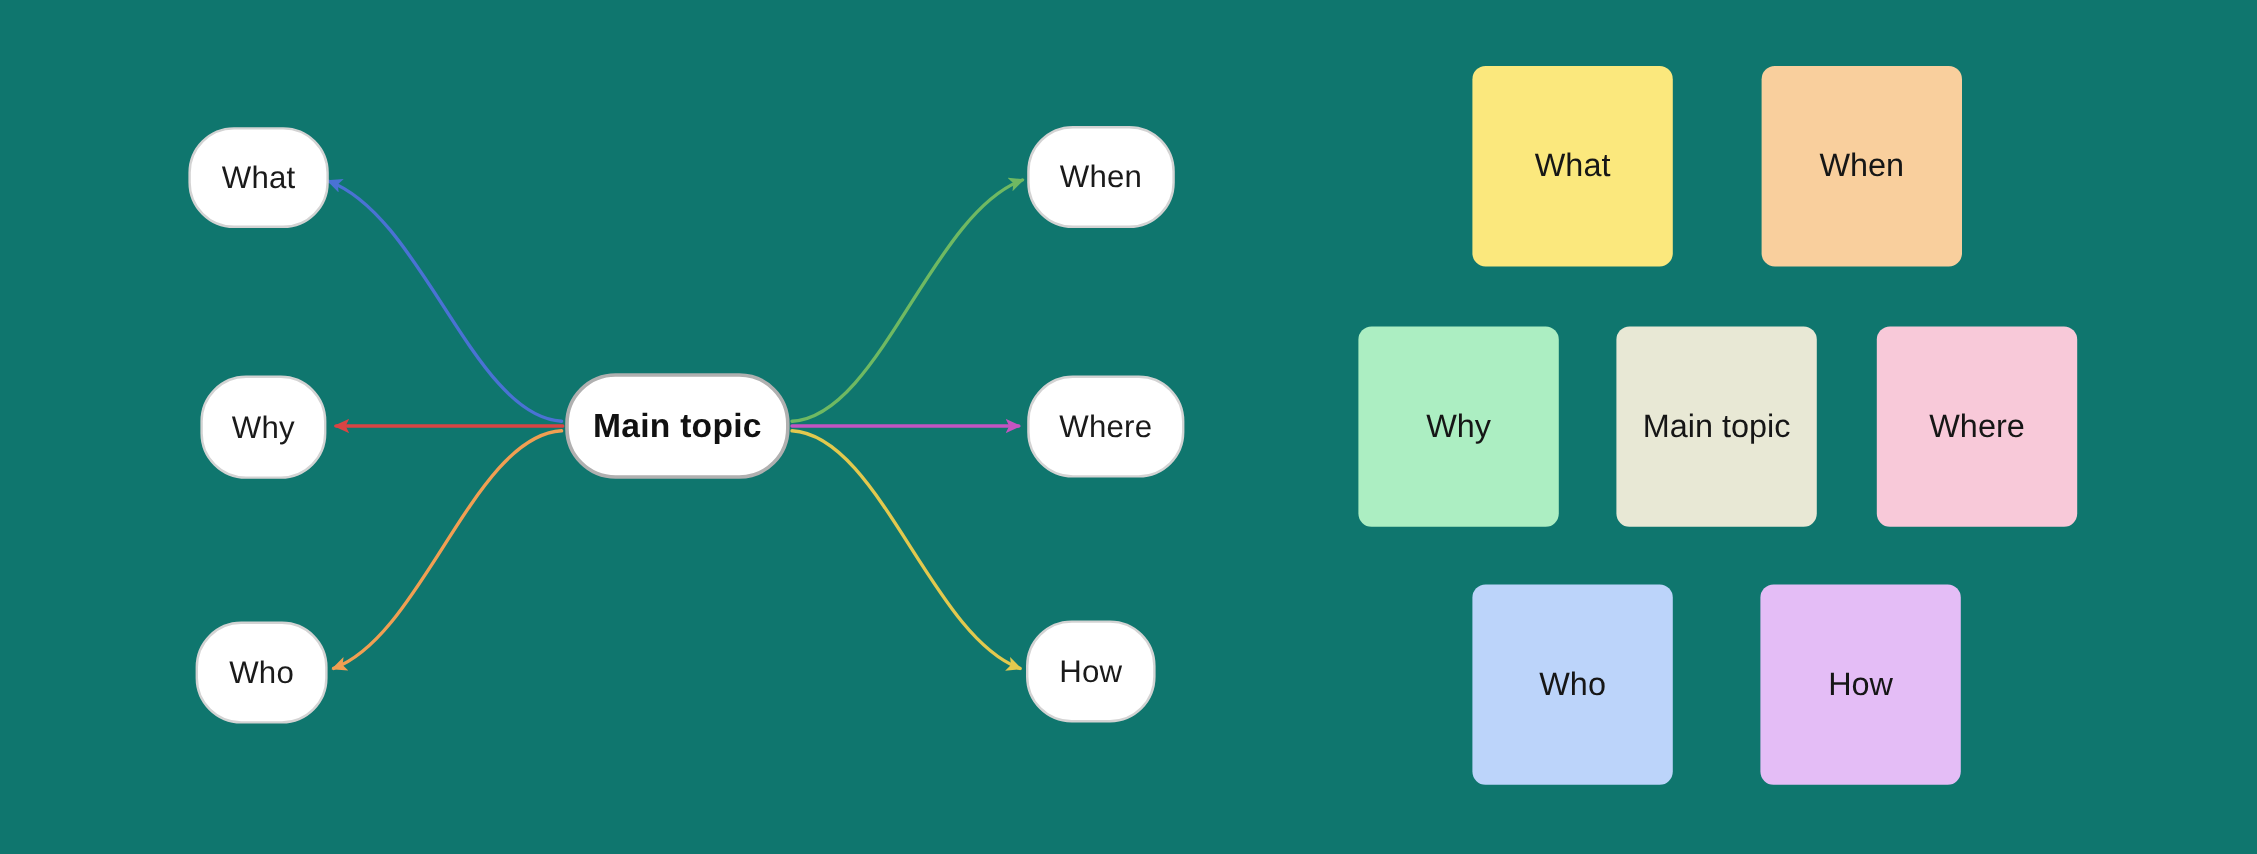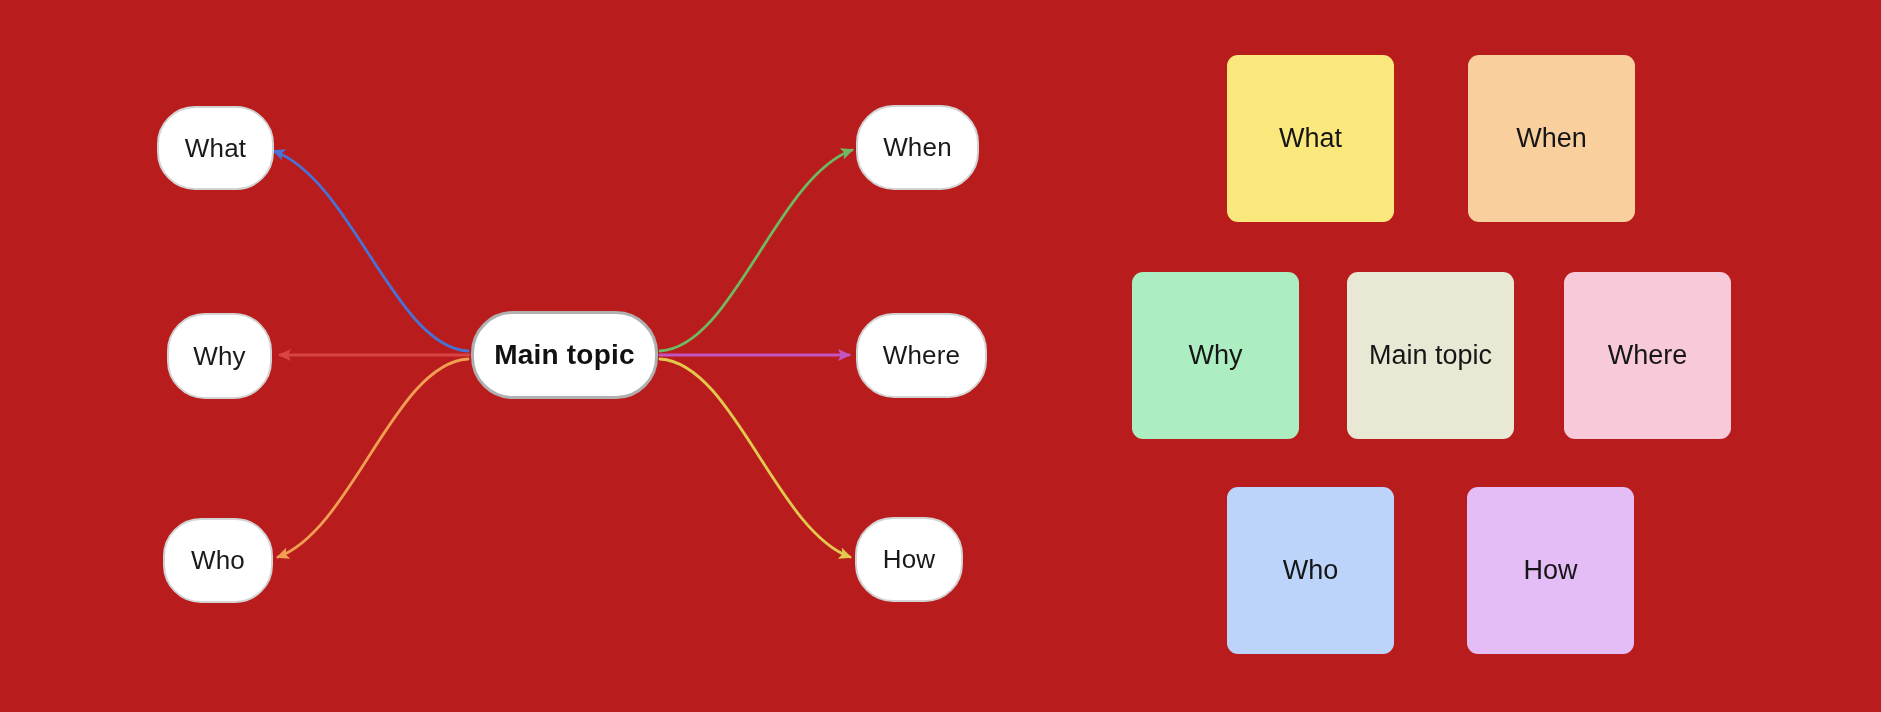--- a/index.html
+++ b/index.html
@@ -78,21 +78,21 @@
   .c-when  { left: 1468px; top: 55px;  }
   .c-why   { left: 1132px; top: 272px; }
   .c-main  { left: 1347px; top: 272px; }
   .c-where { left: 1564px; top: 272px; }
   .c-who   { left: 1227px; top: 487px; }
   .c-how   { left: 1467px; top: 487px; }
 </style>
 </head>
 <body>
 
-<div class="canvas" style="background-color: #b91c1c;">
+<div class="canvas" style="background-color: #0f766e;">
 
   <svg class="edges" viewBox="0 0 1881 712" xmlns="http://www.w3.org/2000/svg">
     <defs>
       <marker id="ah0" markerUnits="userSpaceOnUse" markerWidth="13" markerHeight="12" viewBox="0 0 13 12" refX="11" refY="6" orient="auto">
         <path d="M0 0 L13 6 L0 12 L3 6 Z" fill="#4a72d4"></path>
       </marker>
       <marker id="ah1" markerUnits="userSpaceOnUse" markerWidth="13" markerHeight="12" viewBox="0 0 13 12" refX="11" refY="6" orient="auto">
         <path d="M0 0 L13 6 L0 12 L3 6 Z" fill="#d94444"></path>
       </marker>
       <marker id="ah2" markerUnits="userSpaceOnUse" markerWidth="13" markerHeight="12" viewBox="0 0 13 12" refX="11" refY="6" orient="auto">

